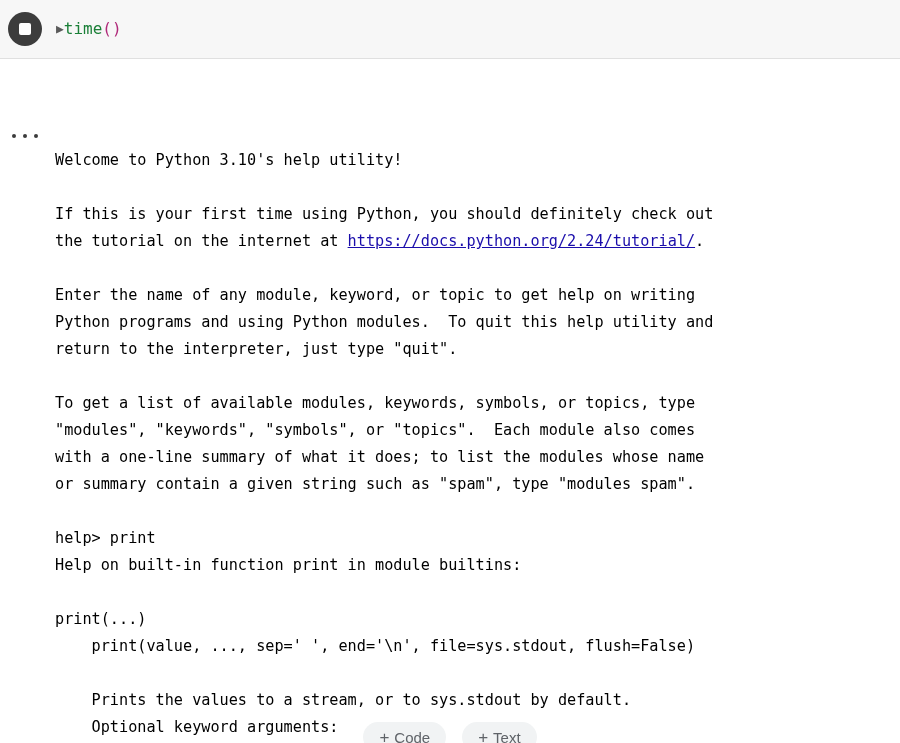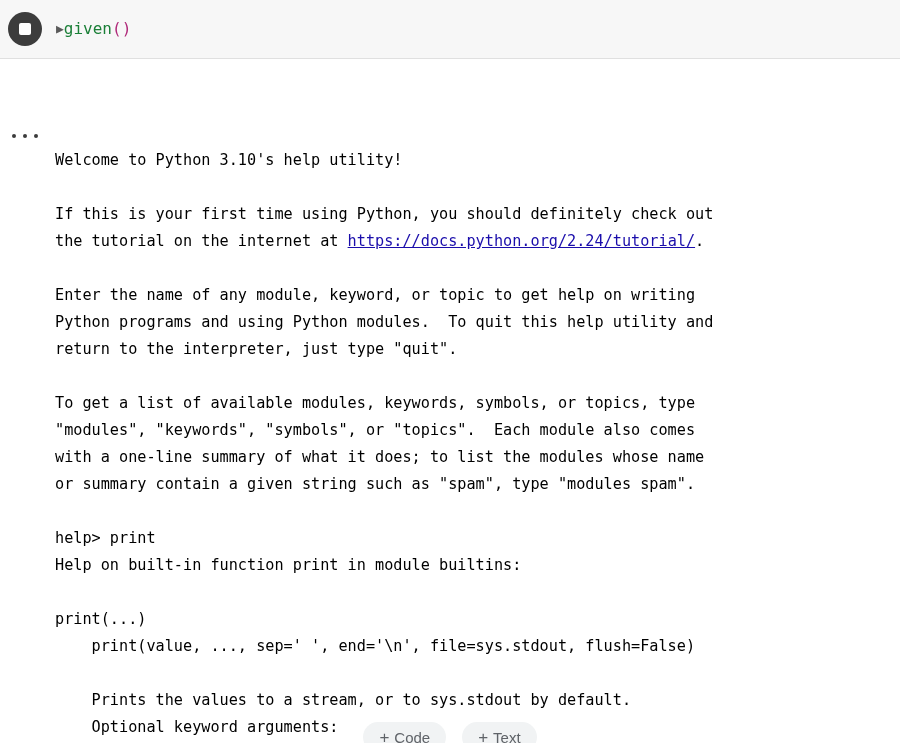--- a/index.html
+++ b/index.html
@@ -129,21 +129,21 @@
     line-height: 1;
   }
 </style>
 </head>
 <body>
 
 <div class="cell-header">
   <div class="run-button">
     <div class="stop-square"></div>
   </div>
-  <div class="cell-code"><span class="tri">▶</span><span class="code-fn">given</span><span class="code-paren">()</span></div>
+  <div class="cell-code"><span class="tri">▶</span><span class="code-fn">time</span><span class="code-paren">()</span></div>
 </div>
 
 <div class="output-wrap">
   <div class="ellipsis-btn">
     <span></span>
       <span></span>
       <span></span>
   </div>
 
   <div class="terminal"><span>Welcome to Python 3.10's help utility!

